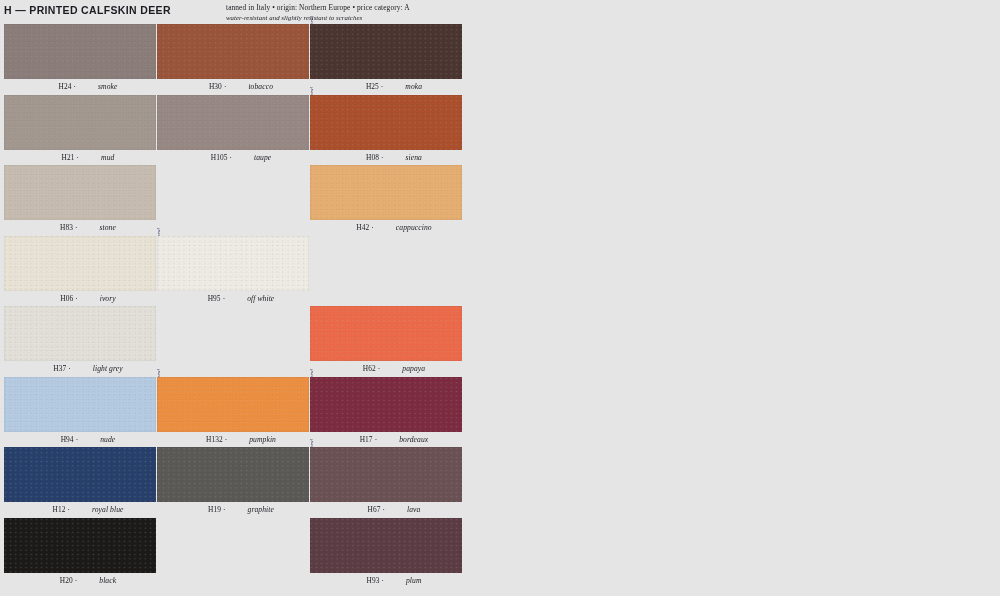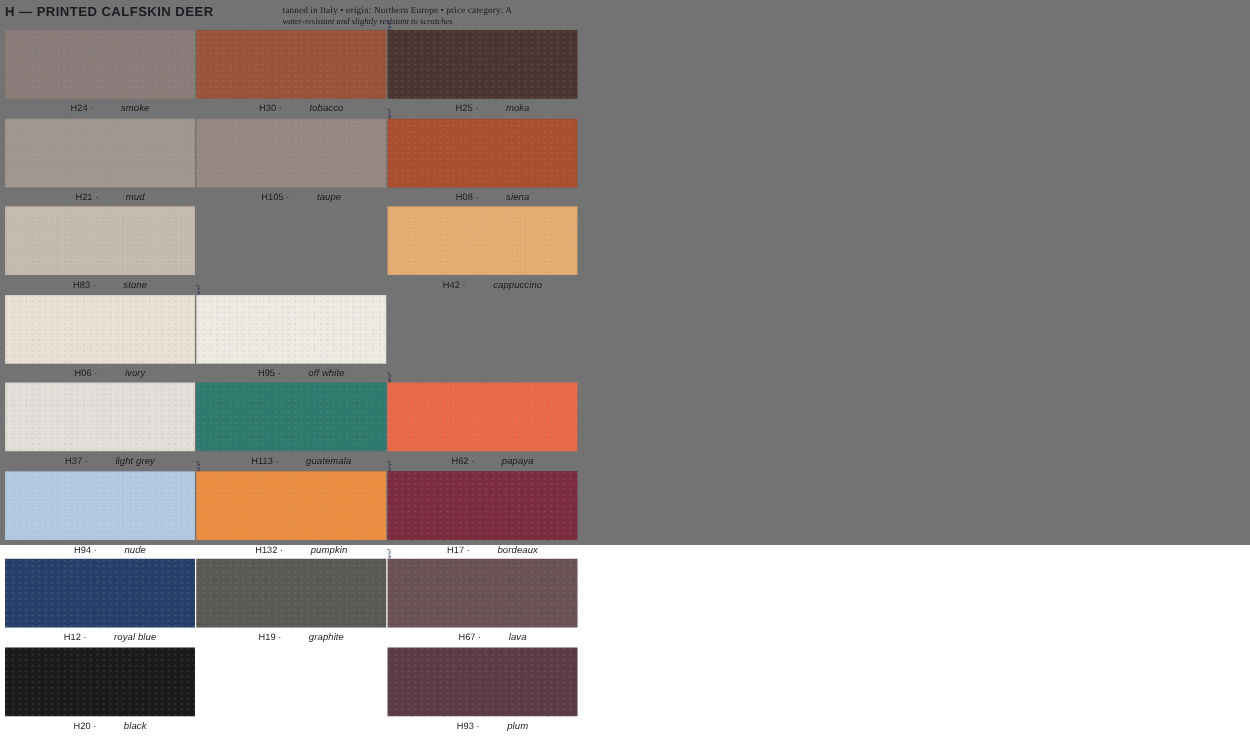--- a/index.html
+++ b/index.html
@@ -11,22 +11,22 @@
     width: 1000px;
     height: 600px;
     font-family: "Liberation Sans", sans-serif;
     color: #1b1b22;
     overflow: hidden;
   }
 
   .page {
     position: relative;
     width: 1000px;
-    height: 436px;
-    background: #737373;
+    height: 596px;
+    background: #e5e5e5;
   }
 
   
   .header {
     position: absolute;
     left: 0;
     top: 0;
     width: 1000px;
     height: 24px;
   }
@@ -140,31 +140,31 @@
     top: 58px;
     left: 0;
     width: 152px;
     text-align: center;
     font-size: 7.4px;
     line-height: 10px;
     color: #1b1b22;
     white-space: nowrap;
   }
   .code {
-    font-family: Liberation Sans, sans-serif;
+    font-family: Liberation Serif, serif;
     font-size: 7.4px;
     letter-spacing: 0.05px;
     padding-left: 16px;
   }
   .sep {
     font-family: "Liberation Sans", sans-serif;
     font-size: 7.4px;
   }
   .cname {
-    font-family: Liberation Sans, sans-serif;
+    font-family: Liberation Serif, serif;
     font-style: italic;
     font-size: 7.6px;
     letter-spacing: 0.08px;
     margin-left: 20px;
   }
 </style>
 </head>
 <body>
 
 <div class="page">
@@ -282,30 +282,20 @@
       <div class="row">
         <div class="cell c0">
           <div class="swatch-wrap">
             <div class="swatch" style="background: rgb(227, 224, 218);">
               <div class="grain"></div>
               <div class="grain2"></div>
             </div>
           </div>
           <div class="caption"><span class="code">H37</span><span class="sep"> · </span><span class="cname">light grey</span></div>
         </div>
-        <div class="cell c1">
-          <div class="swatch-wrap">
-            <div class="swatch" style="background: rgb(47, 122, 110);">
-              <div class="grain"></div>
-              <div class="grain2"></div>
-            </div>
-            <div class="new-flag">new!</div>
-          </div>
-          <div class="caption"><span class="code">H113</span><span class="sep"> · </span><span class="cname">guatemala</span></div>
-        </div>
         <div class="cell c2">
           <div class="swatch-wrap">
             <div class="swatch" style="background: rgb(236, 106, 74);">
               <div class="grain"></div>
               <div class="grain2"></div>
             </div>
           </div>
           <div class="caption"><span class="code">H62</span><span class="sep"> · </span><span class="cname">papaya</span></div>
         </div>
       </div>

